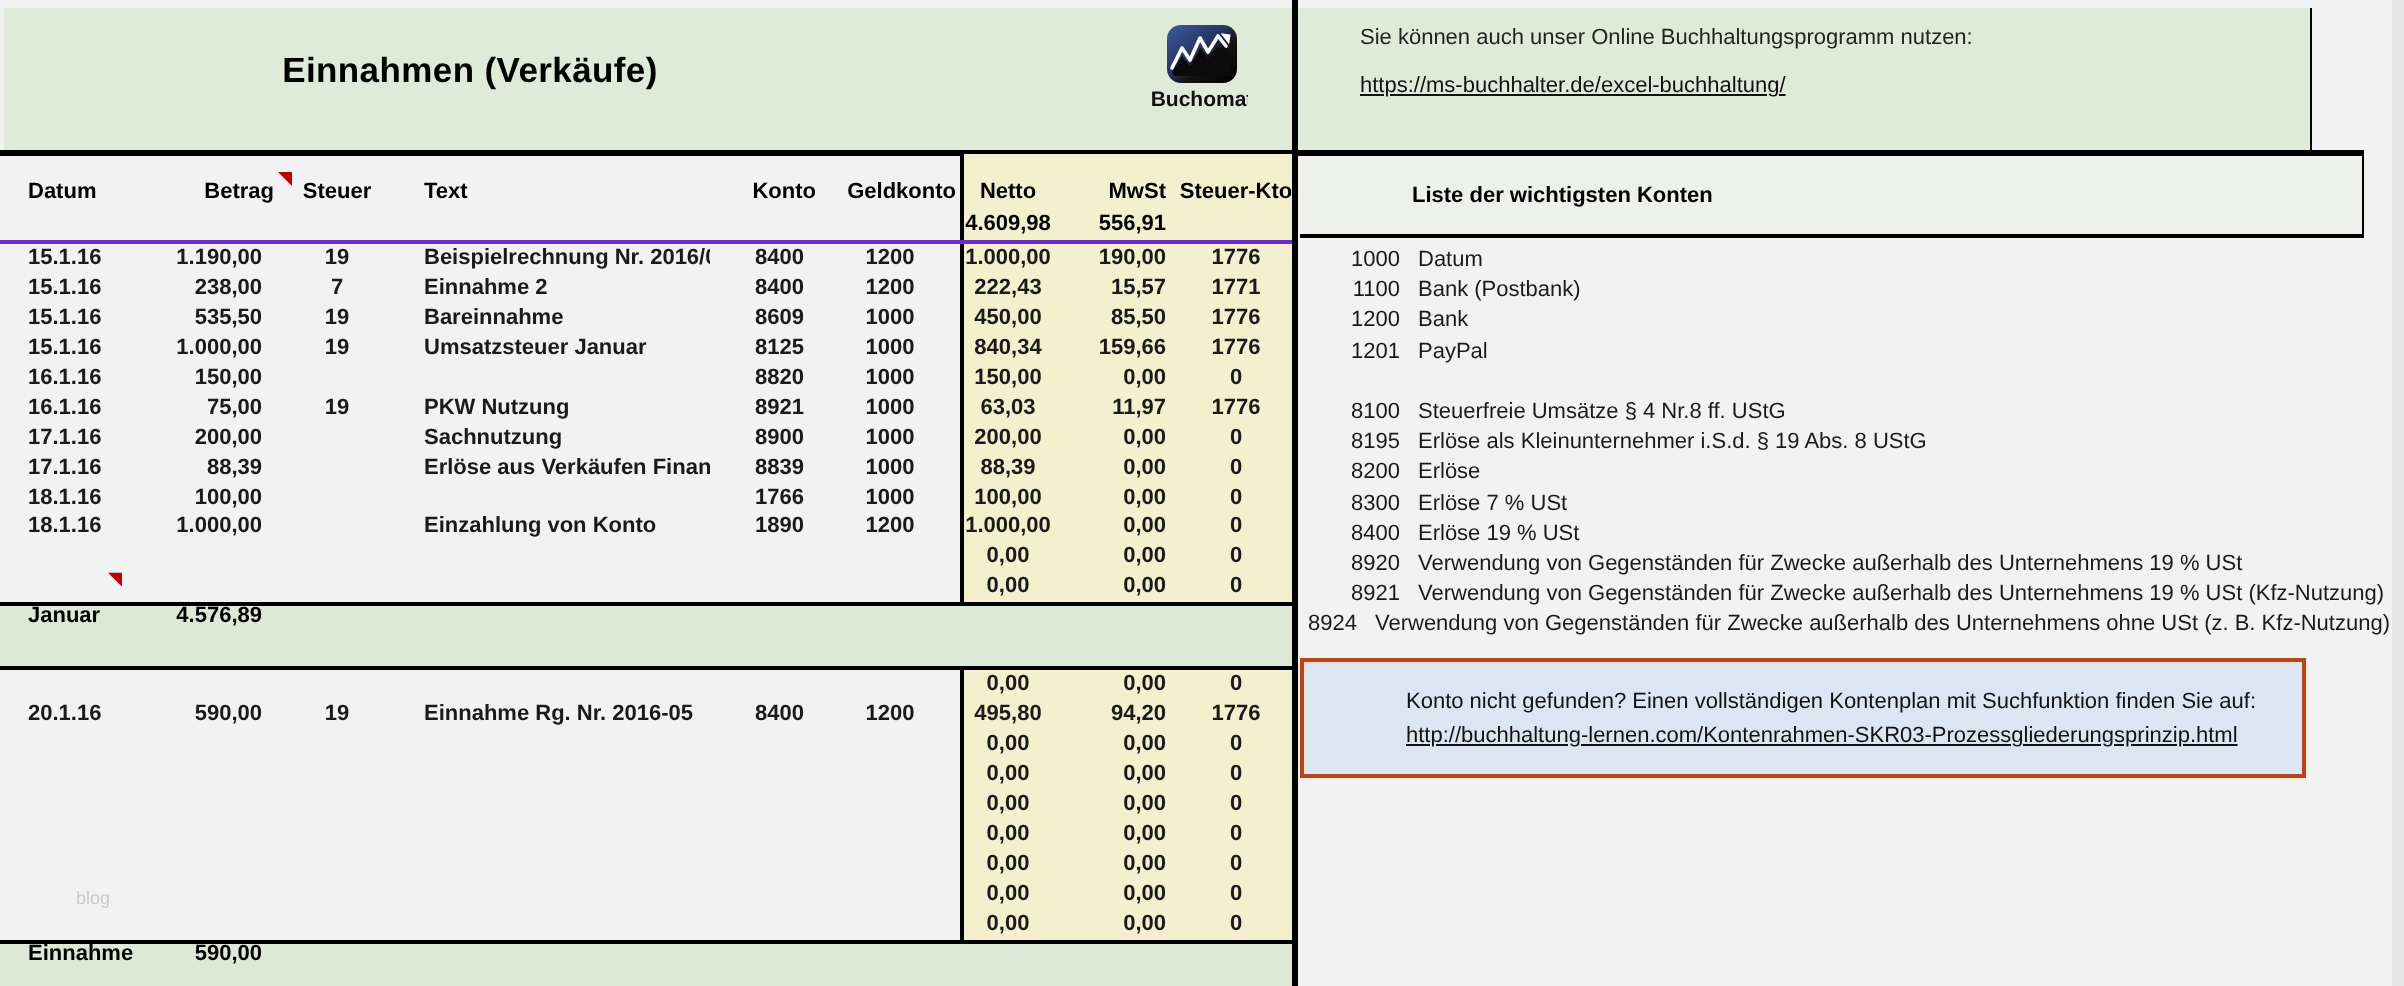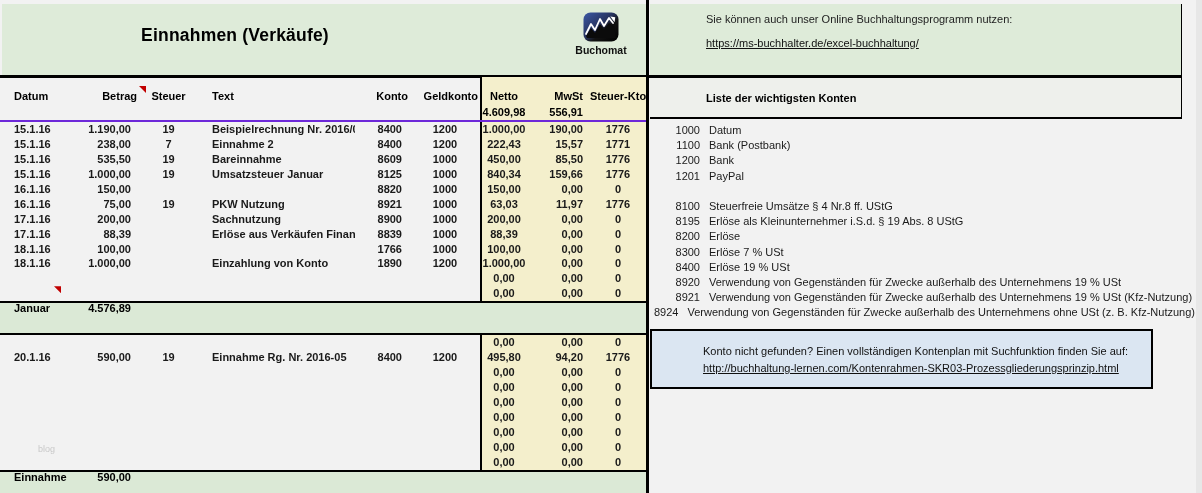--- a/index.html
+++ b/index.html
@@ -5,37 +5,37 @@
   html,body{margin:0;padding:0;background:#f2f2f2;font-family:"Liberation Sans",sans-serif;}
   #screen{position:relative;width:1202px;height:493px;overflow:hidden;background:#f2f2f2;color:#1a1a1a;}
 
   
   .green-left{position:absolute;left:2px;top:4px;width:646px;height:71px;background:#deebd9;}
   .page-title{position:absolute;left:110px;top:25px;width:250px;text-align:center;
               font-size:17.5px;font-weight:bold;color:#000;letter-spacing:.2px;}
   .logo-icon{position:absolute;left:583px;top:12px;width:36px;height:30px;}
   .logo-label{position:absolute;left:566px;top:44px;width:70px;text-align:center;
               font-size:10.5px;font-weight:bold;color:#111;}
-  .green-right{position:absolute;left:650px;top:4px;width:532px;height:71px;background:#deebd9;
+  .green-right{position:absolute;left:624px;top:4px;width:532px;height:71px;background:#deebd9;
                border-right:1.5px solid #000;box-sizing:border-box;}
   .promo-text{position:absolute;left:56px;top:9px;font-size:11px;color:#222;}
   .promo-link{position:absolute;left:56px;top:33px;font-size:11px;color:#111;
               text-decoration:underline;cursor:pointer;}
   .hline-top{position:absolute;left:0;top:75px;width:1182px;height:2.5px;background:#000;}
 
   
   .liste-band{position:absolute;left:650px;top:77.5px;width:532px;height:41px;background:#eef0ec;
               border-right:1.5px solid #000;border-bottom:2px solid #000;box-sizing:border-box;}
   .liste-label{position:absolute;left:56px;top:14px;font-size:11px;font-weight:bold;color:#000;}
   .accounts{position:absolute;left:650px;top:123px;width:545px;}
   .acct{display:flex;height:15.2px;line-height:15.2px;font-size:11px;color:#1a1a1a;}
   .acct .nr{width:50px;text-align:right;}
   .acct .nm{margin-left:9px;white-space:nowrap;}
   .blue-box{position:absolute;left:650px;top:329px;width:503px;height:60px;background:#dbe6f2;
-            border:2px solid #000000;box-sizing:border-box;}
+            border:2px solid #c2410c;box-sizing:border-box;}
   .help-text{position:absolute;left:51px;top:14px;font-size:11px;color:#111;}
   .help-link{position:absolute;left:51px;top:31px;font-size:11px;color:#111;
              text-decoration:underline;cursor:pointer;}
 
   
   .table{position:absolute;left:0;top:77px;width:648px;height:416px;overflow:hidden;}
   .yellow{position:absolute;left:480px;top:0;width:166px;height:416px;background:#f4efcc;
           border-left:2.5px solid #000;box-sizing:border-box;}
   .vline-right{position:absolute;left:646px;top:0;width:2.5px;height:493px;background:#000;}
   .grid{display:grid;grid-template-columns:60px 77px 63px 155px 55px 70px 53px 55px 60px;position:relative;}

